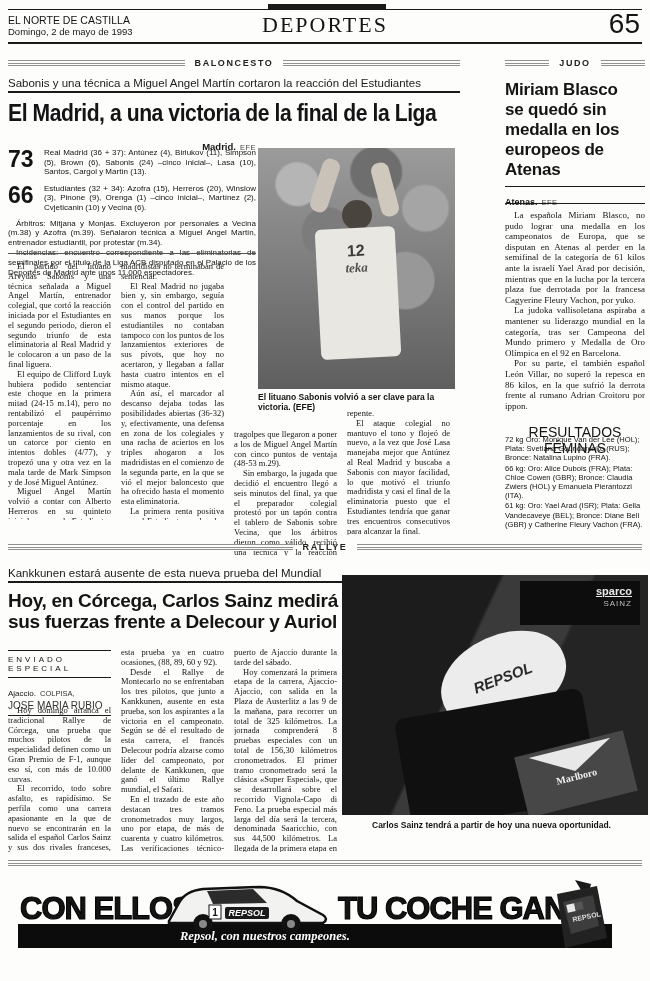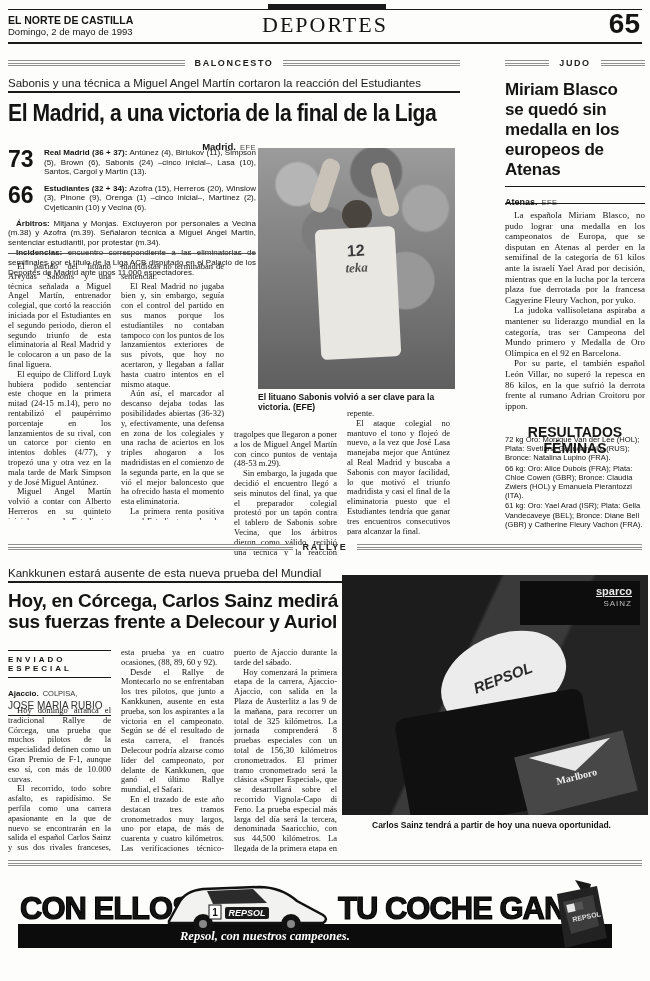--- a/index.html
+++ b/index.html
@@ -1,20 +1,20 @@
 <!DOCTYPE html>
 <html lang="es"><head>
 <meta charset="utf-8">
 <style>
   html,body{margin:0;padding:0;background:#e8e8e6;}
   .page{position:relative;width:650px;height:981px;background:#fdfdfb;color:#141414;
         font-family:"Liberation Serif",serif;overflow:hidden;margin:0 auto;}
   .abs{position:absolute;}
   .sans{font-family:"Liberation Sans",sans-serif;}
-  .b{font-weight:700;}
+  .b{font-weight:400;}
   .rule{background:#1a1a1a;}
   .divider{display:flex;align-items:center;gap:10px;}
   .stripes{flex:1;height:7px;background:repeating-linear-gradient(to bottom,#919191 0 1px,#fdfdfb 1px 2.6px);}
   .divlabel{font:700 9px "Liberation Sans",sans-serif;letter-spacing:1.6px;color:#222;}
   .headline-xl{font:700 24px/1 "Liberation Sans",sans-serif;letter-spacing:-0.5px;white-space:nowrap;
                transform:scaleX(.88);transform-origin:0 50%;}
   .headline-l{font:700 19px/1.12 "Liberation Sans",sans-serif;letter-spacing:-0.3px;}
   .headline-m{font:700 17px/1.18 "Liberation Sans",sans-serif;letter-spacing:-0.2px;}
   .subhead{font:400 11.5px/1.1 "Liberation Sans",sans-serif;color:#1b1b1b;}
   .body{font-size:8.5px;line-height:9.8px;text-align:justify;overflow:hidden;}
@@ -74,21 +74,21 @@
     </div>
     <div style="display:flex;gap:6px;margin-bottom:6px">
       <div class="scorenum" style="width:30px">66</div>
       <div class="scoretext" style="flex:1">
         <span class="b">Estudiantes (32 + 34):</span>
         <span>Azofra (15), Herreros (20), Winslow (3), Pinone (9), Orenga (1) –cinco inicial–, Martínez (2), Cvjeticanin (10) y Vecina (6).</span>
       </div>
     </div>
     <div class="scoretext" style="text-indent:8px">
       <span class="b">Árbitros:</span>
-      <span>Mitjana y Monjas. Excluyeron por personales a Vecina (m.38) y Azofra (m.39). Señalaron técnica a Miguel Angel Martín, sentenciar estudiantil, por protestar (m.34).</span>
+      <span>Mitjana y Monjas. Excluyeron por personales a Vecina (m.38) y Azofra (m.39). Señalaron técnica a Miguel Angel Martín, entrenador estudiantil, por protestar (m.34).</span>
     </div>
     <div class="scoretext" style="text-indent:8px;margin-top:1px">
       <span class="b">Incidencias:</span>
       <span>encuentro correspondiente a las eliminatorias de semifinales por el título de la Liga ACB disputado en el Palacio de los Deportes de Madrid ante unos 11.000 espectadores.</span>
     </div>
   </div>
   <div class="abs" style="left:8px;top:253px;width:248px;height:1px;background:#555"></div>
 
   <div class="abs photo-frame" style="left:258px;top:148px;width:197px;height:241px;
        background:

